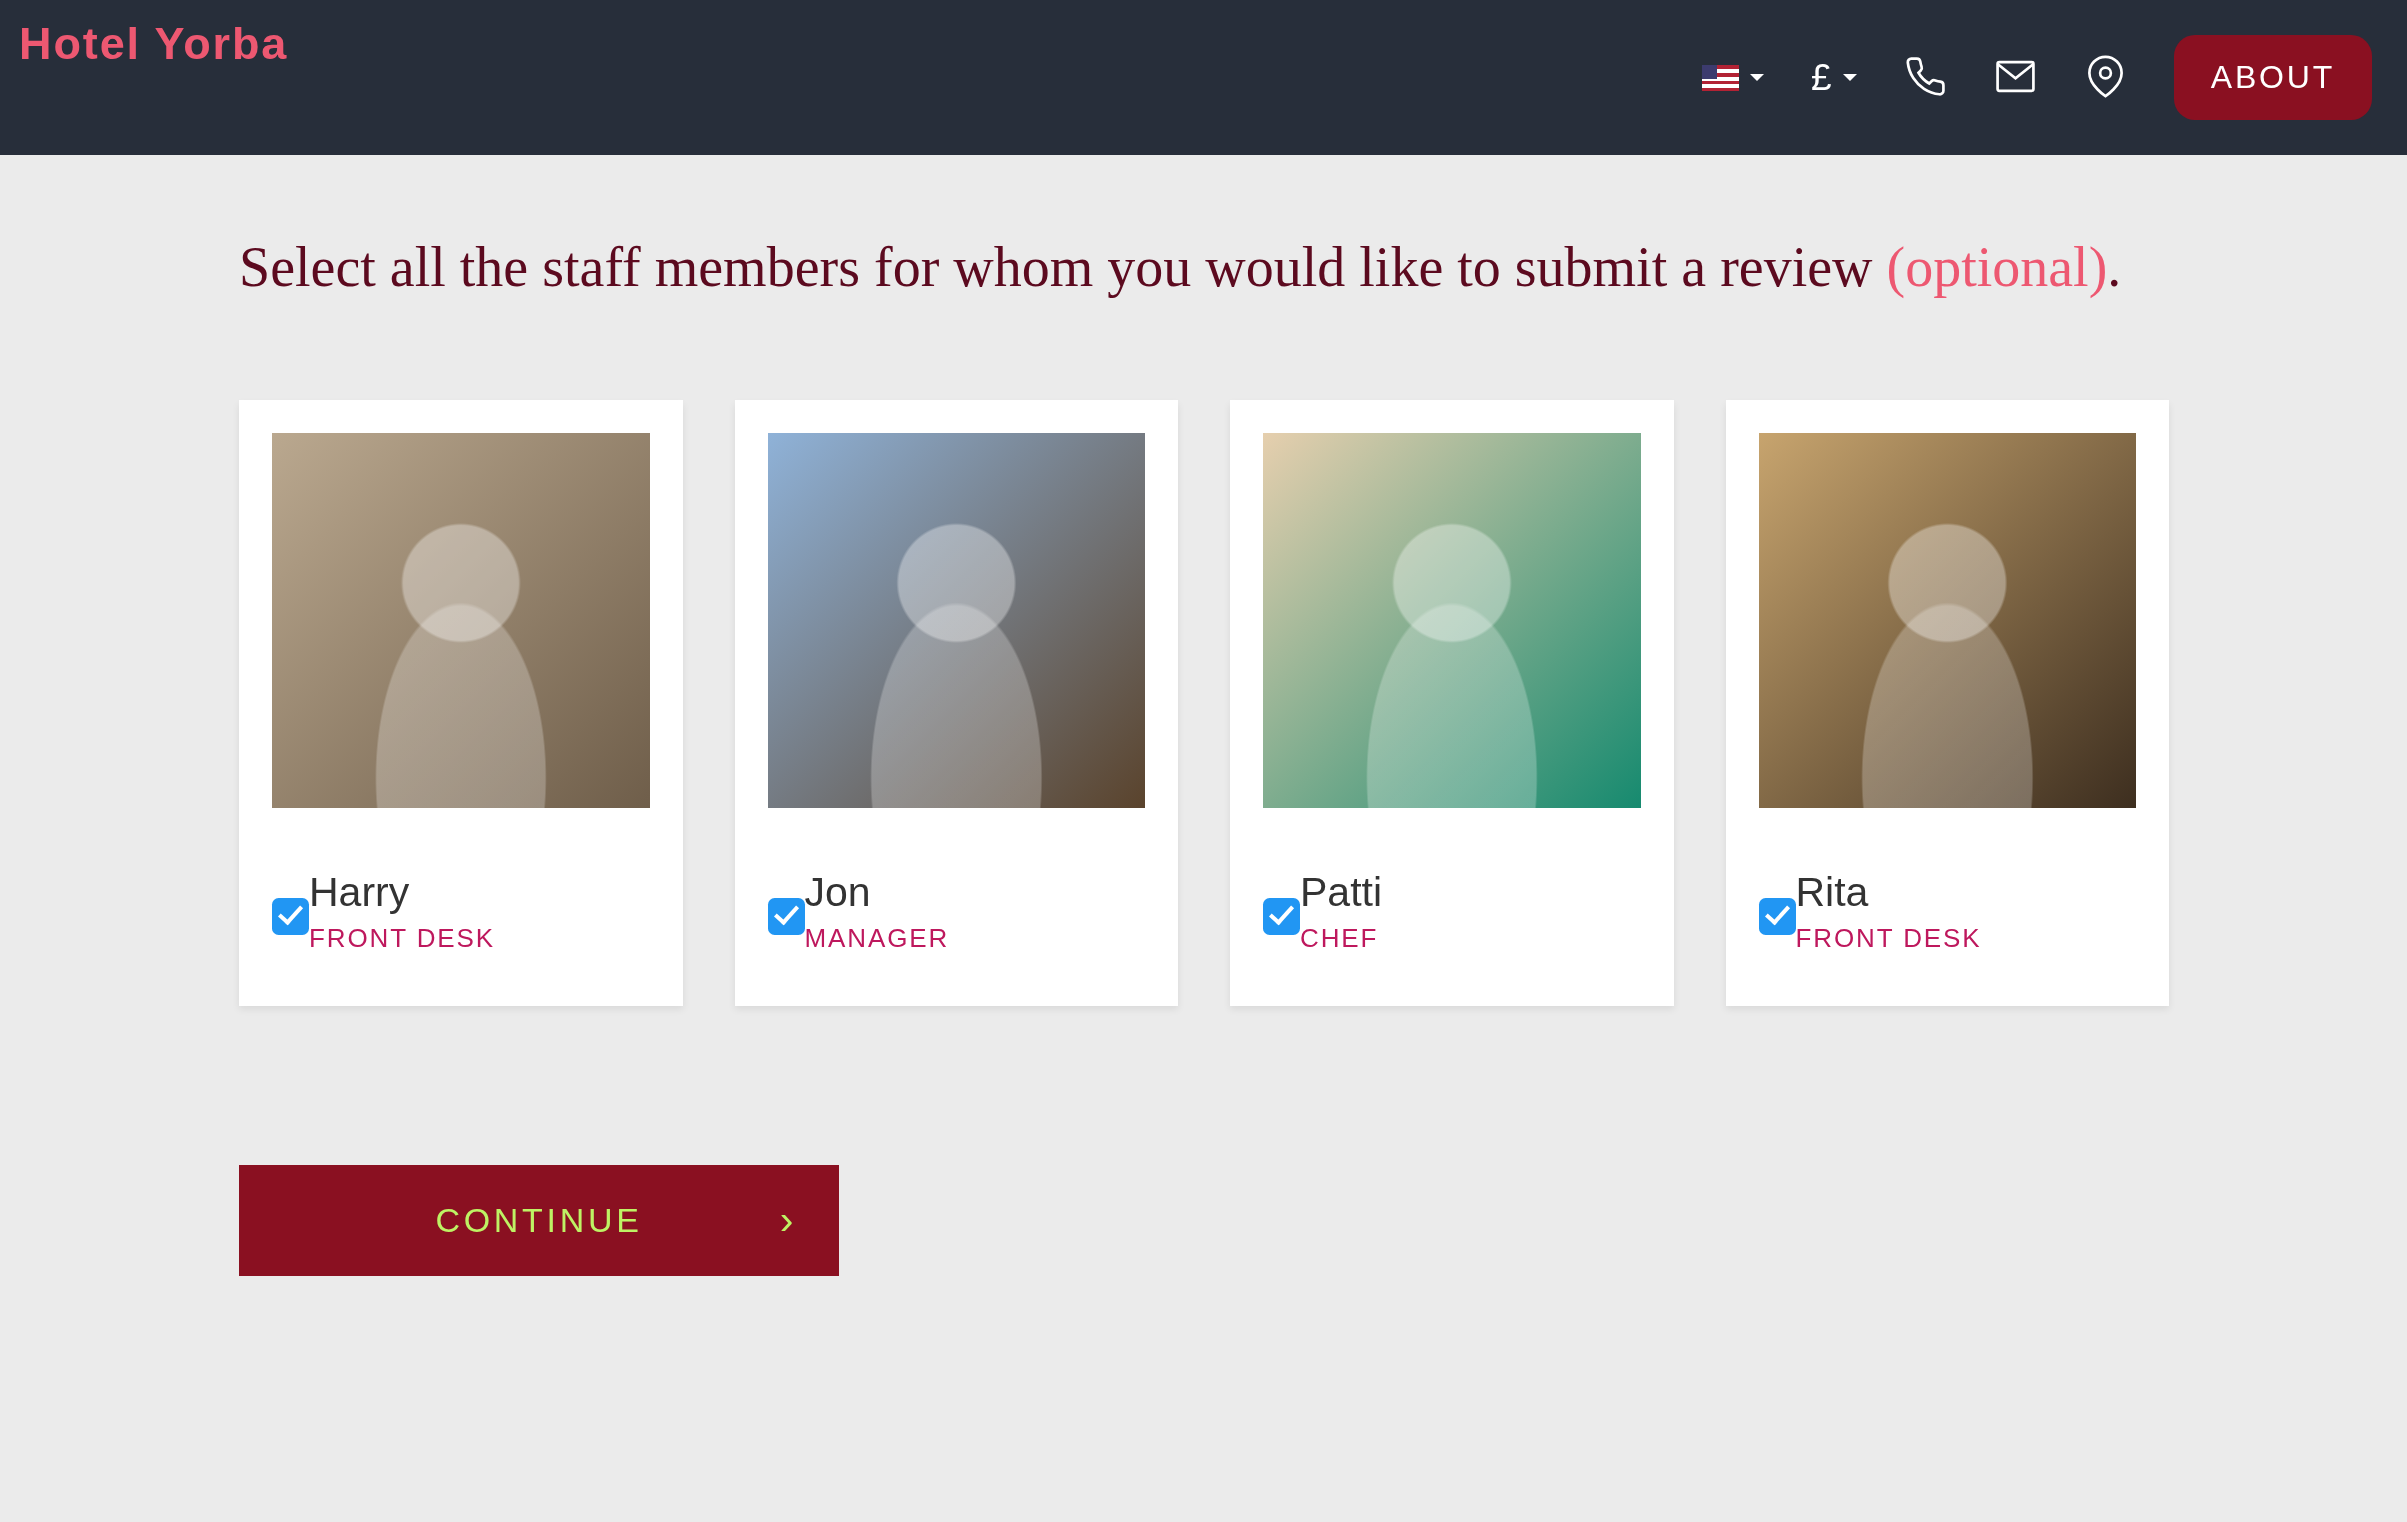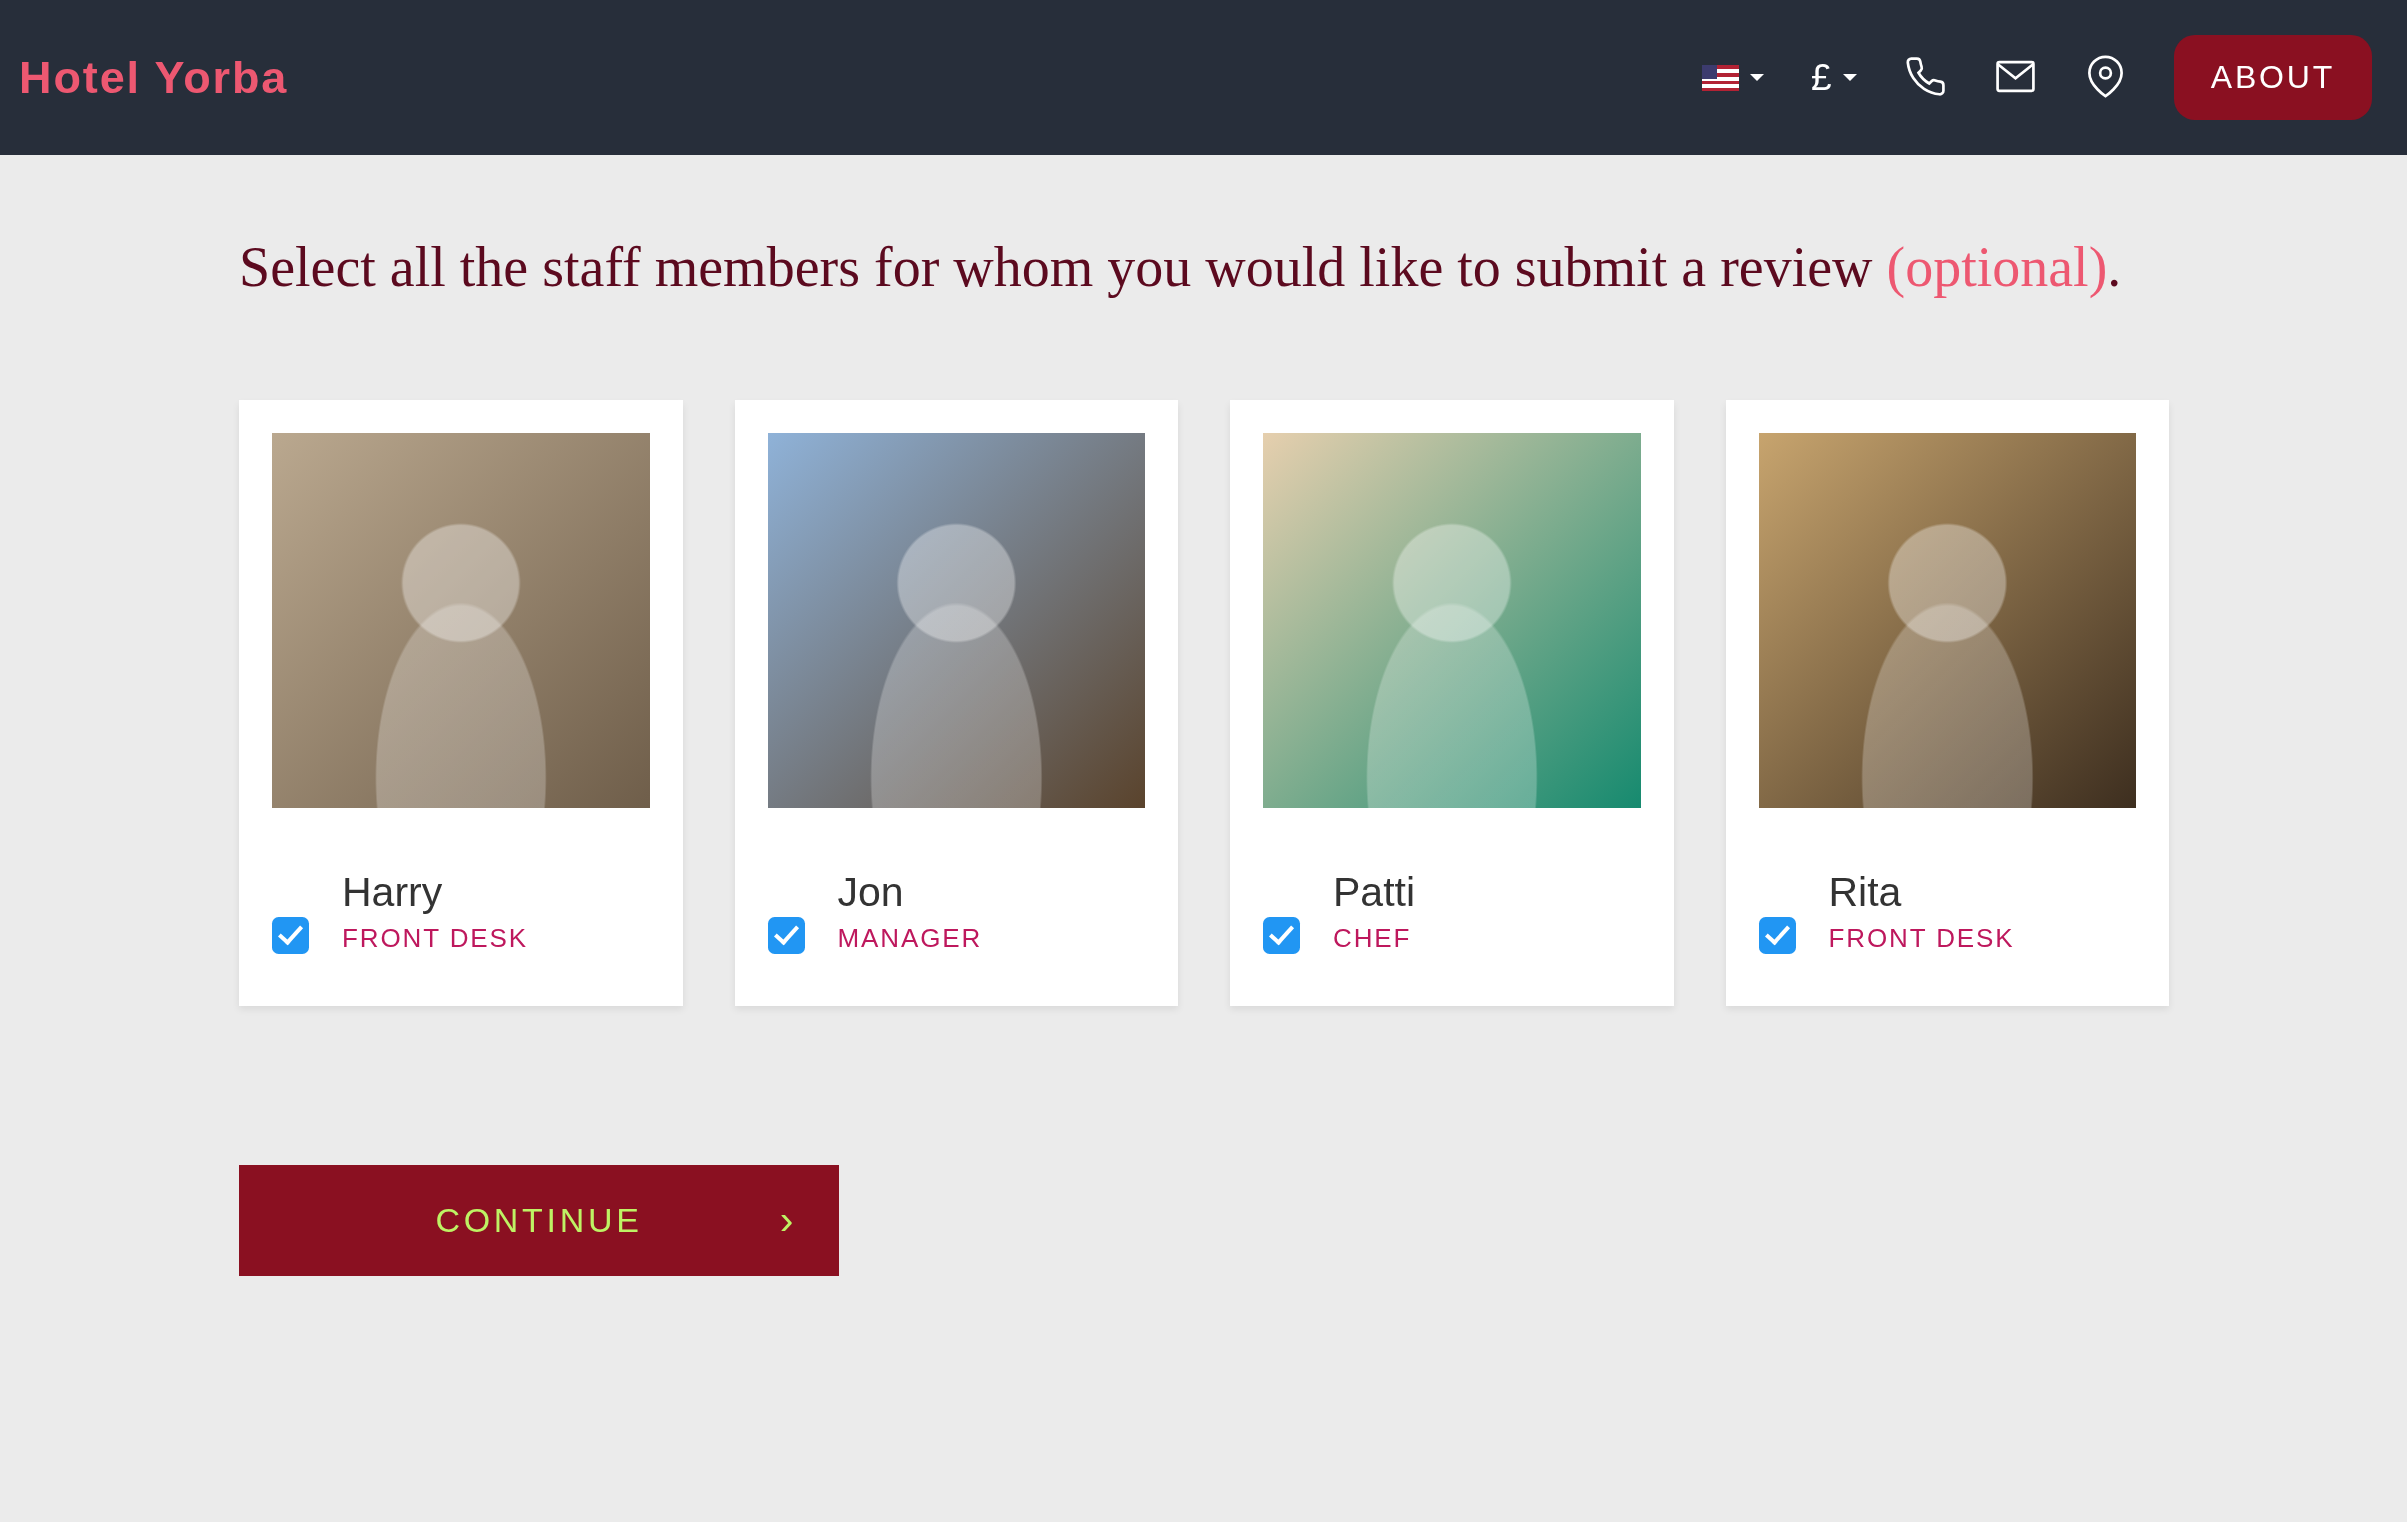--- a/index.html
+++ b/index.html
@@ -7,23 +7,22 @@
   font-family: -apple-system, BlinkMacSystemFont, "Segoe UI", Helvetica, Arial, sans-serif;
   background: #ebebeb;
   width: 2408px;
   height: 1522px;
   transform-origin: top left;
 }
 .header {
   background: #272e3a;
   height: 155px;
   display: flex;
-  align-items: center;
   justify-content: space-between;
-  padding: 0 19px;
+  padding: 18px 19px;
 }
 .logo {
   font-family: "Arial Black", Impact, sans-serif;
   font-weight: 900;
   font-size: 45px;
   color: #ed5871;
   letter-spacing: 1.9px;
   text-transform: none;
 }
 .header-right {
@@ -111,22 +110,21 @@
 .staff-photo {
   width: 100%;
   height: 375px;
   background: #d0d0d0;
   margin-bottom: 61px;
   position: relative;
   overflow: hidden;
 }
 .staff-meta {
   display: flex;
-  align-items: flex-end;
-  gap: 33px;
+  align-items: center;
 }
 .checkbox {
   width: 37px;
   height: 37px;
   background: #2196f3;
   border-radius: 6.6px;
   position: relative;
   cursor: pointer;
   flex-shrink: 0;
   margin-top: 9.4px;

